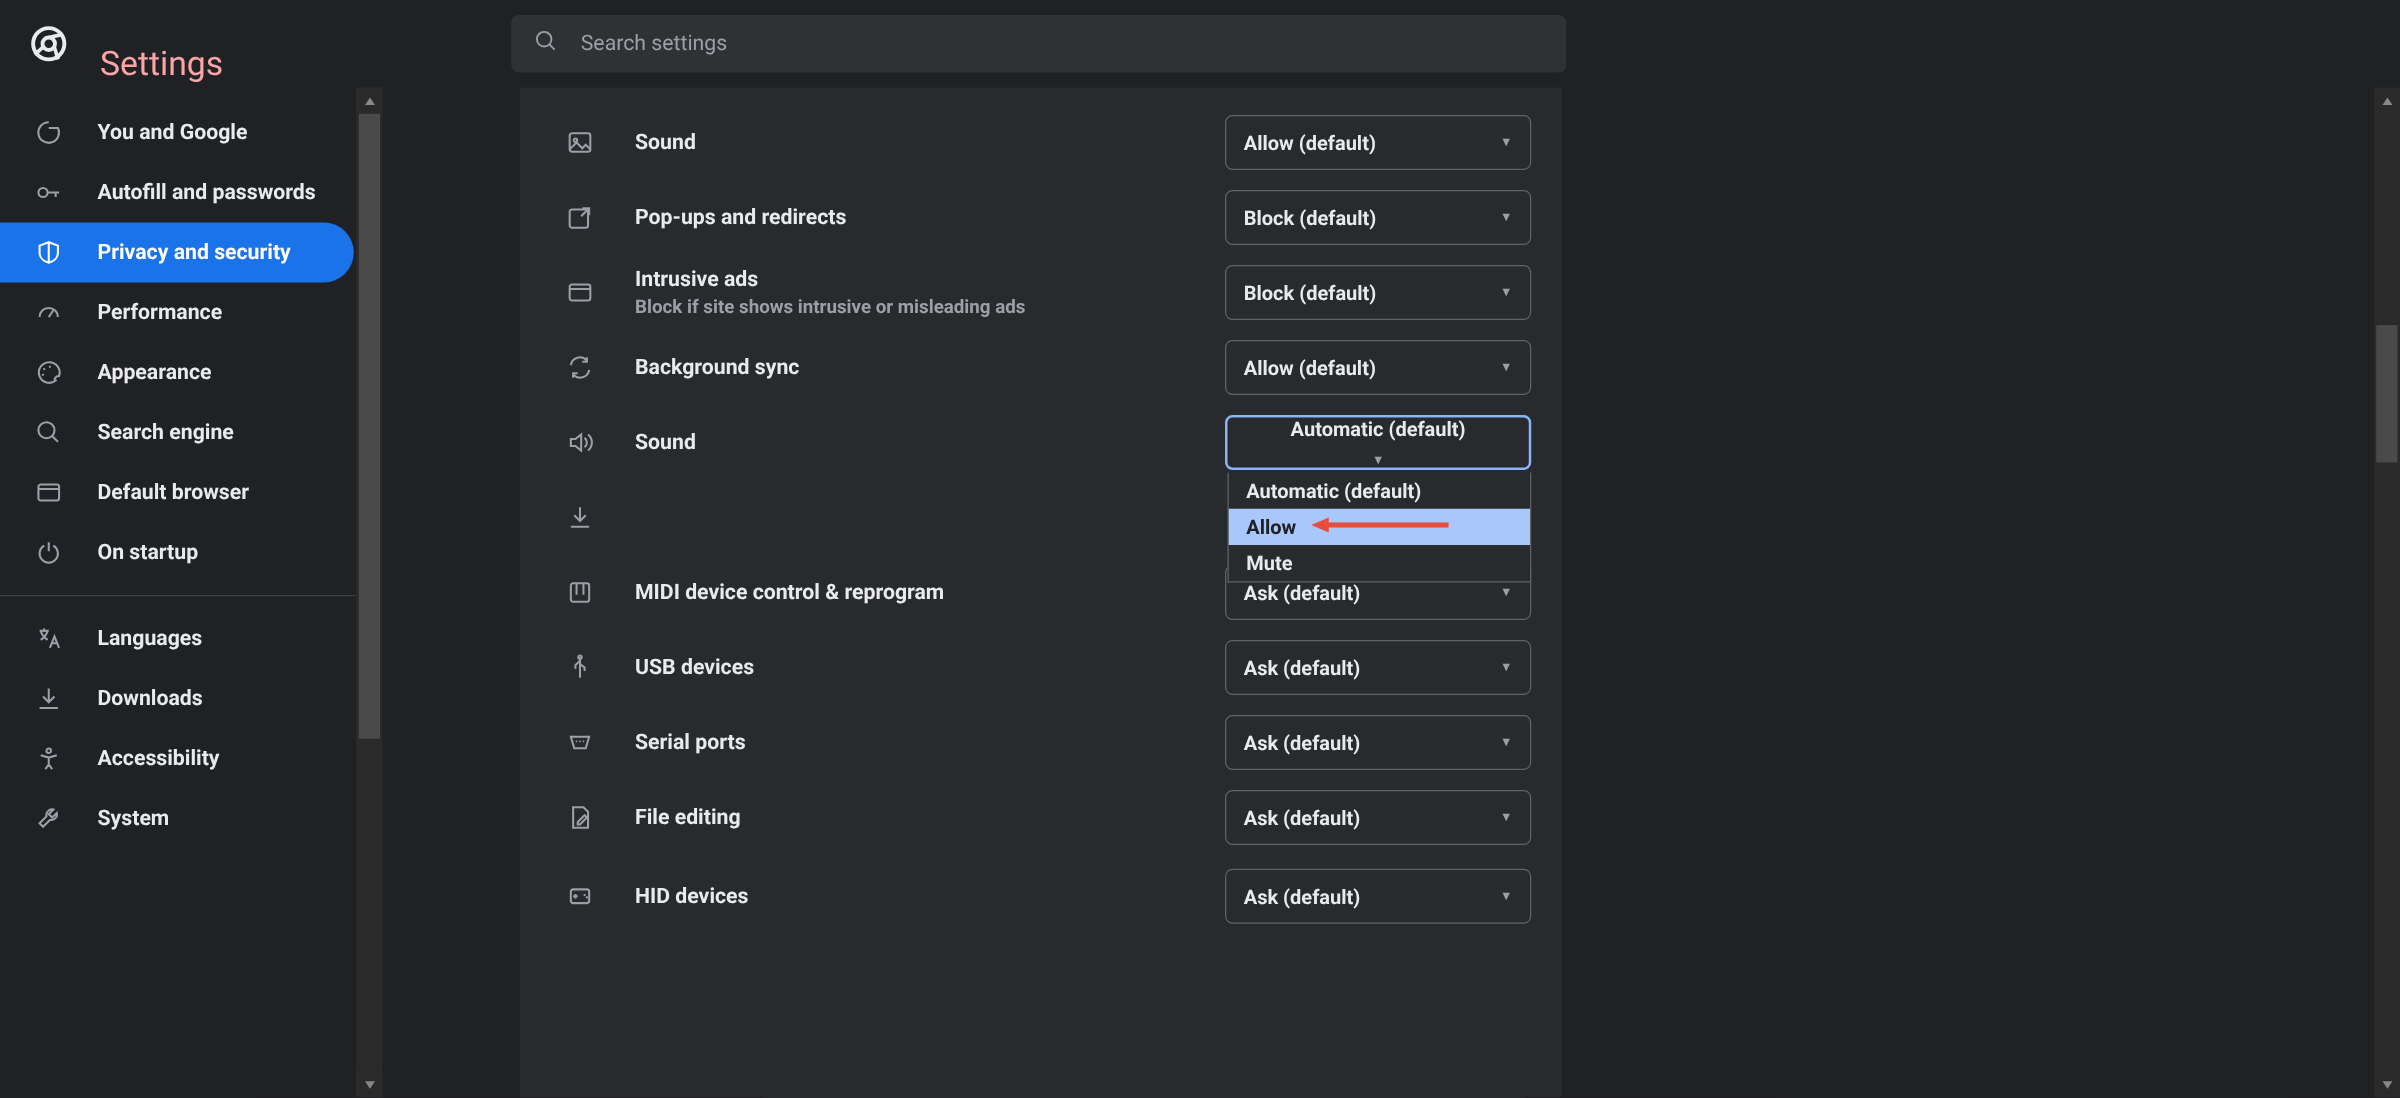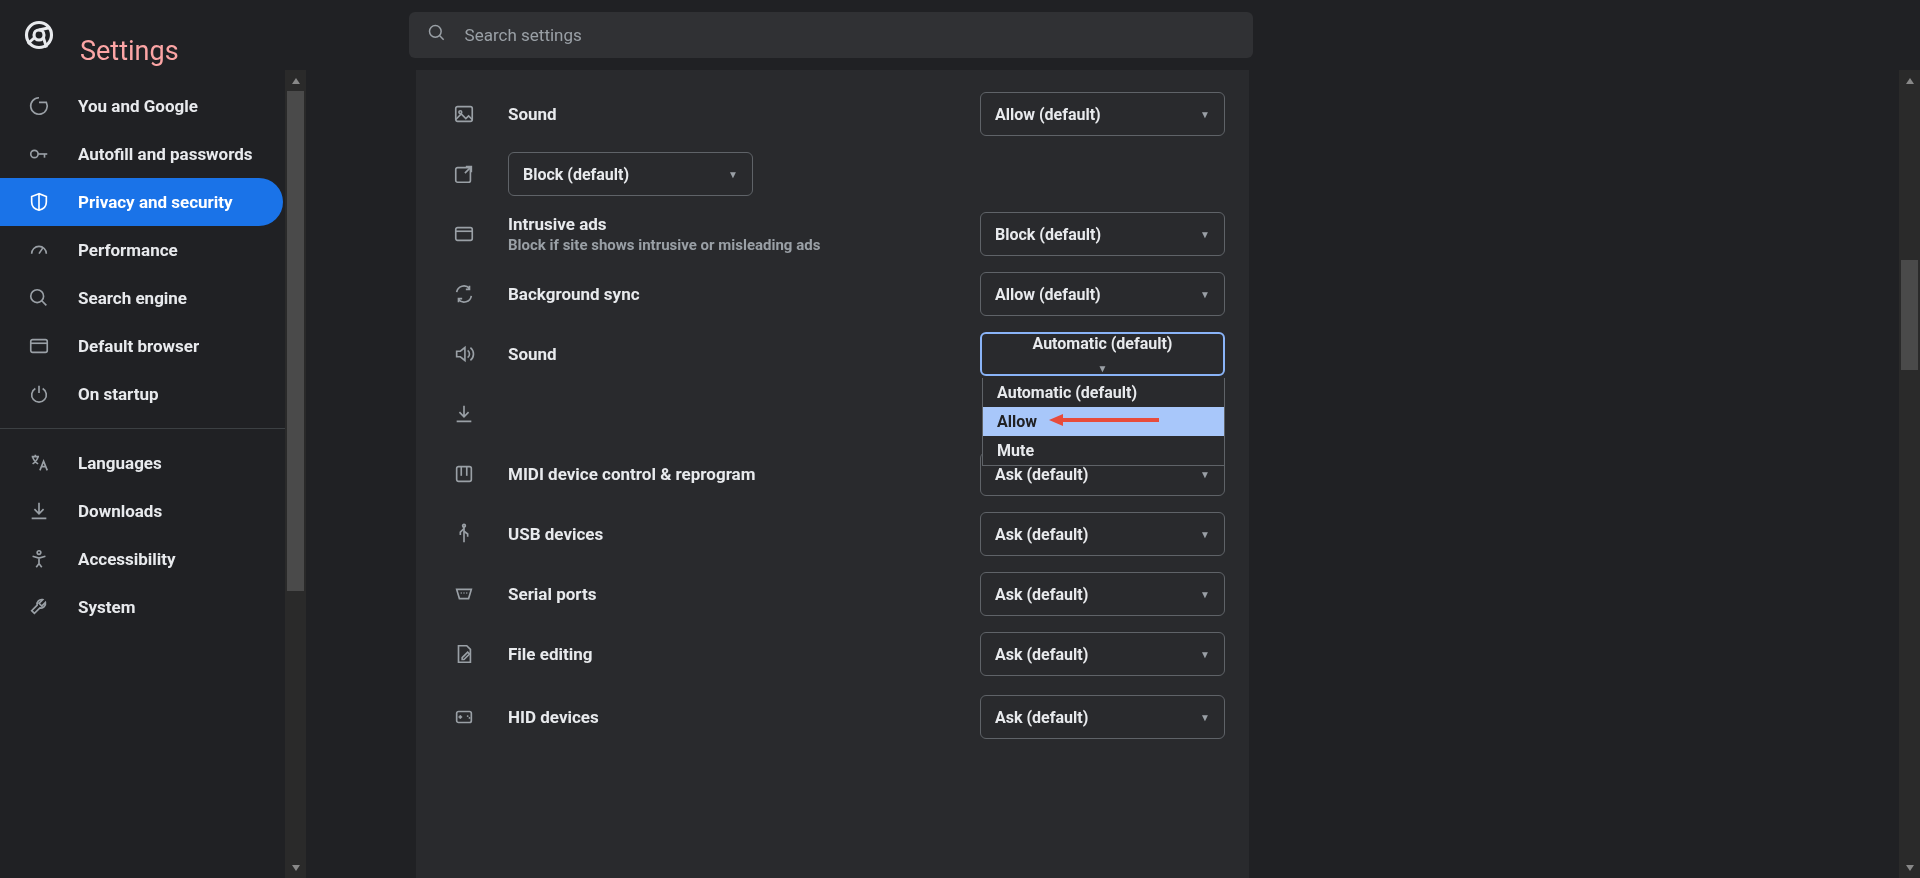--- a/index.html
+++ b/index.html
@@ -117,20 +117,31 @@
             <svg width="22" height="22" viewBox="0 0 24 24">
               <path d="M4 16 a8 8 0 1 1 16 0" class="ico"></path>
               <line x1="12" y1="16" x2="16" y2="10" class="ico"></line>
             </svg>
           </span>
         <span class="label">Performance</span>
       </div>
       <div class="sidebar-item">
         <span class="icon">
             <svg width="22" height="22" viewBox="0 0 24 24">
+              <path d="M12 3 a9 9 0 1 0 6 16 c-2-1 0-4 3-4 a9 9 0 0 0 -9-12" class="ico"></path>
+              <circle cx="8" cy="9" r="1" fill="#9aa0a6"></circle>
+              <circle cx="13" cy="7" r="1" fill="#9aa0a6"></circle>
+              <circle cx="7" cy="14" r="1" fill="#9aa0a6"></circle>
+            </svg>
+          </span>
+        <span class="label">Appearance</span>
+      </div>
+      <div class="sidebar-item">
+        <span class="icon">
+            <svg width="22" height="22" viewBox="0 0 24 24">
               <circle cx="10" cy="10" r="7" class="ico"></circle>
               <line x1="20" y1="20" x2="15" y2="15" class="ico"></line>
             </svg>
           </span>
         <span class="label">Search engine</span>
       </div>
       <div class="sidebar-item">
         <span class="icon">
             <svg width="22" height="22" viewBox="0 0 24 24">
               <rect x="3" y="5" width="18" height="14" rx="2" class="ico"></rect>
@@ -220,20 +231,23 @@
           </div>
       </div>
 
       <div class="perm-row">
         <span class="row-icon">
             <svg width="22" height="22" viewBox="0 0 24 24">
               <rect x="3" y="5" width="16" height="16" rx="2" class="ico"></rect>
               <path d="M13 11 l7-7 M14 4 h6 v6" class="ico"></path>
             </svg>
           </span>
+        <div class="row-text">
+            <div class="row-title">Pop-ups and redirects</div>
+          </div>
         <div class="perm-select">
             <span class="value">Block (default)</span>
             <span class="caret">▼</span>
           </div>
       </div>
 
       <div class="perm-row">
         <span class="row-icon">
             <svg width="22" height="22" viewBox="0 0 24 24">
               <rect x="3" y="5" width="18" height="14" rx="2" class="ico"></rect>

